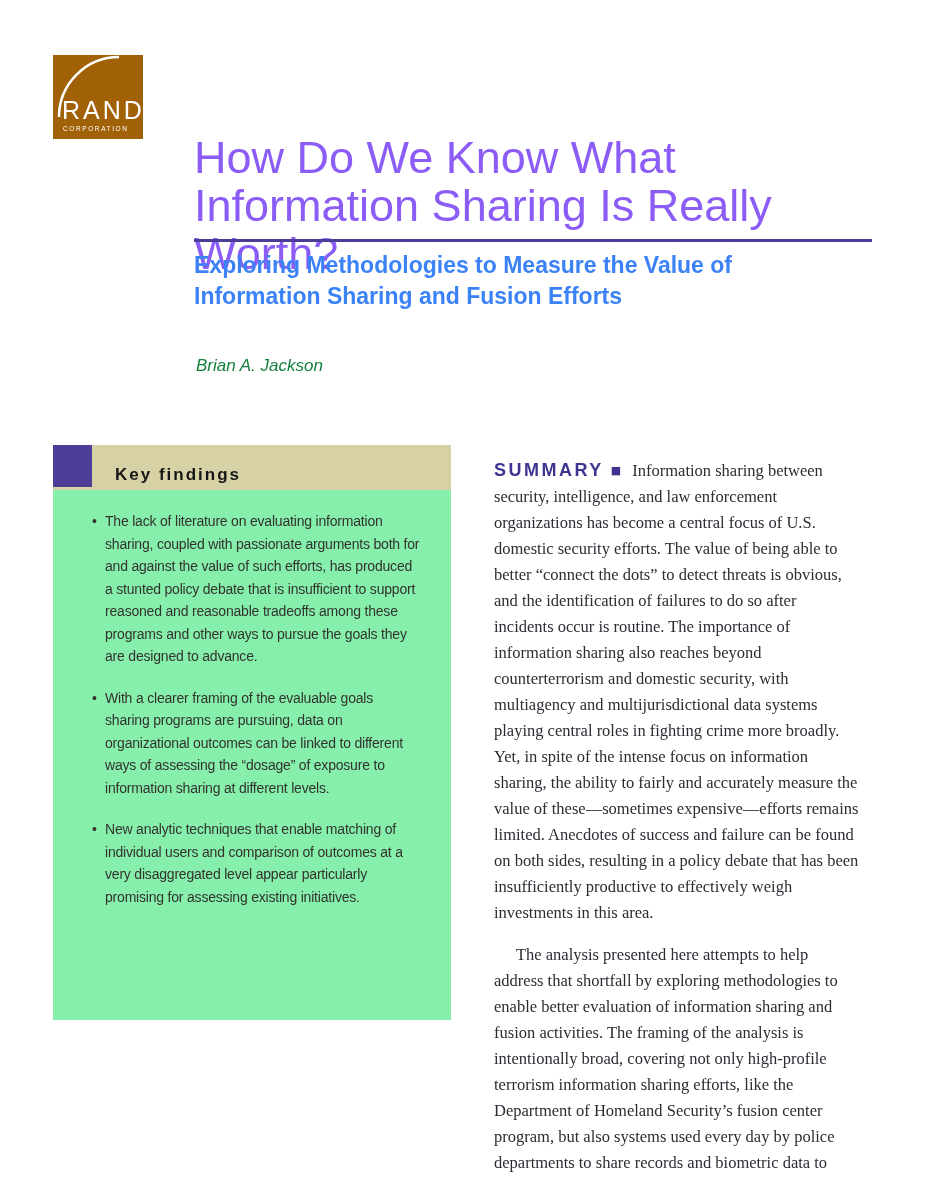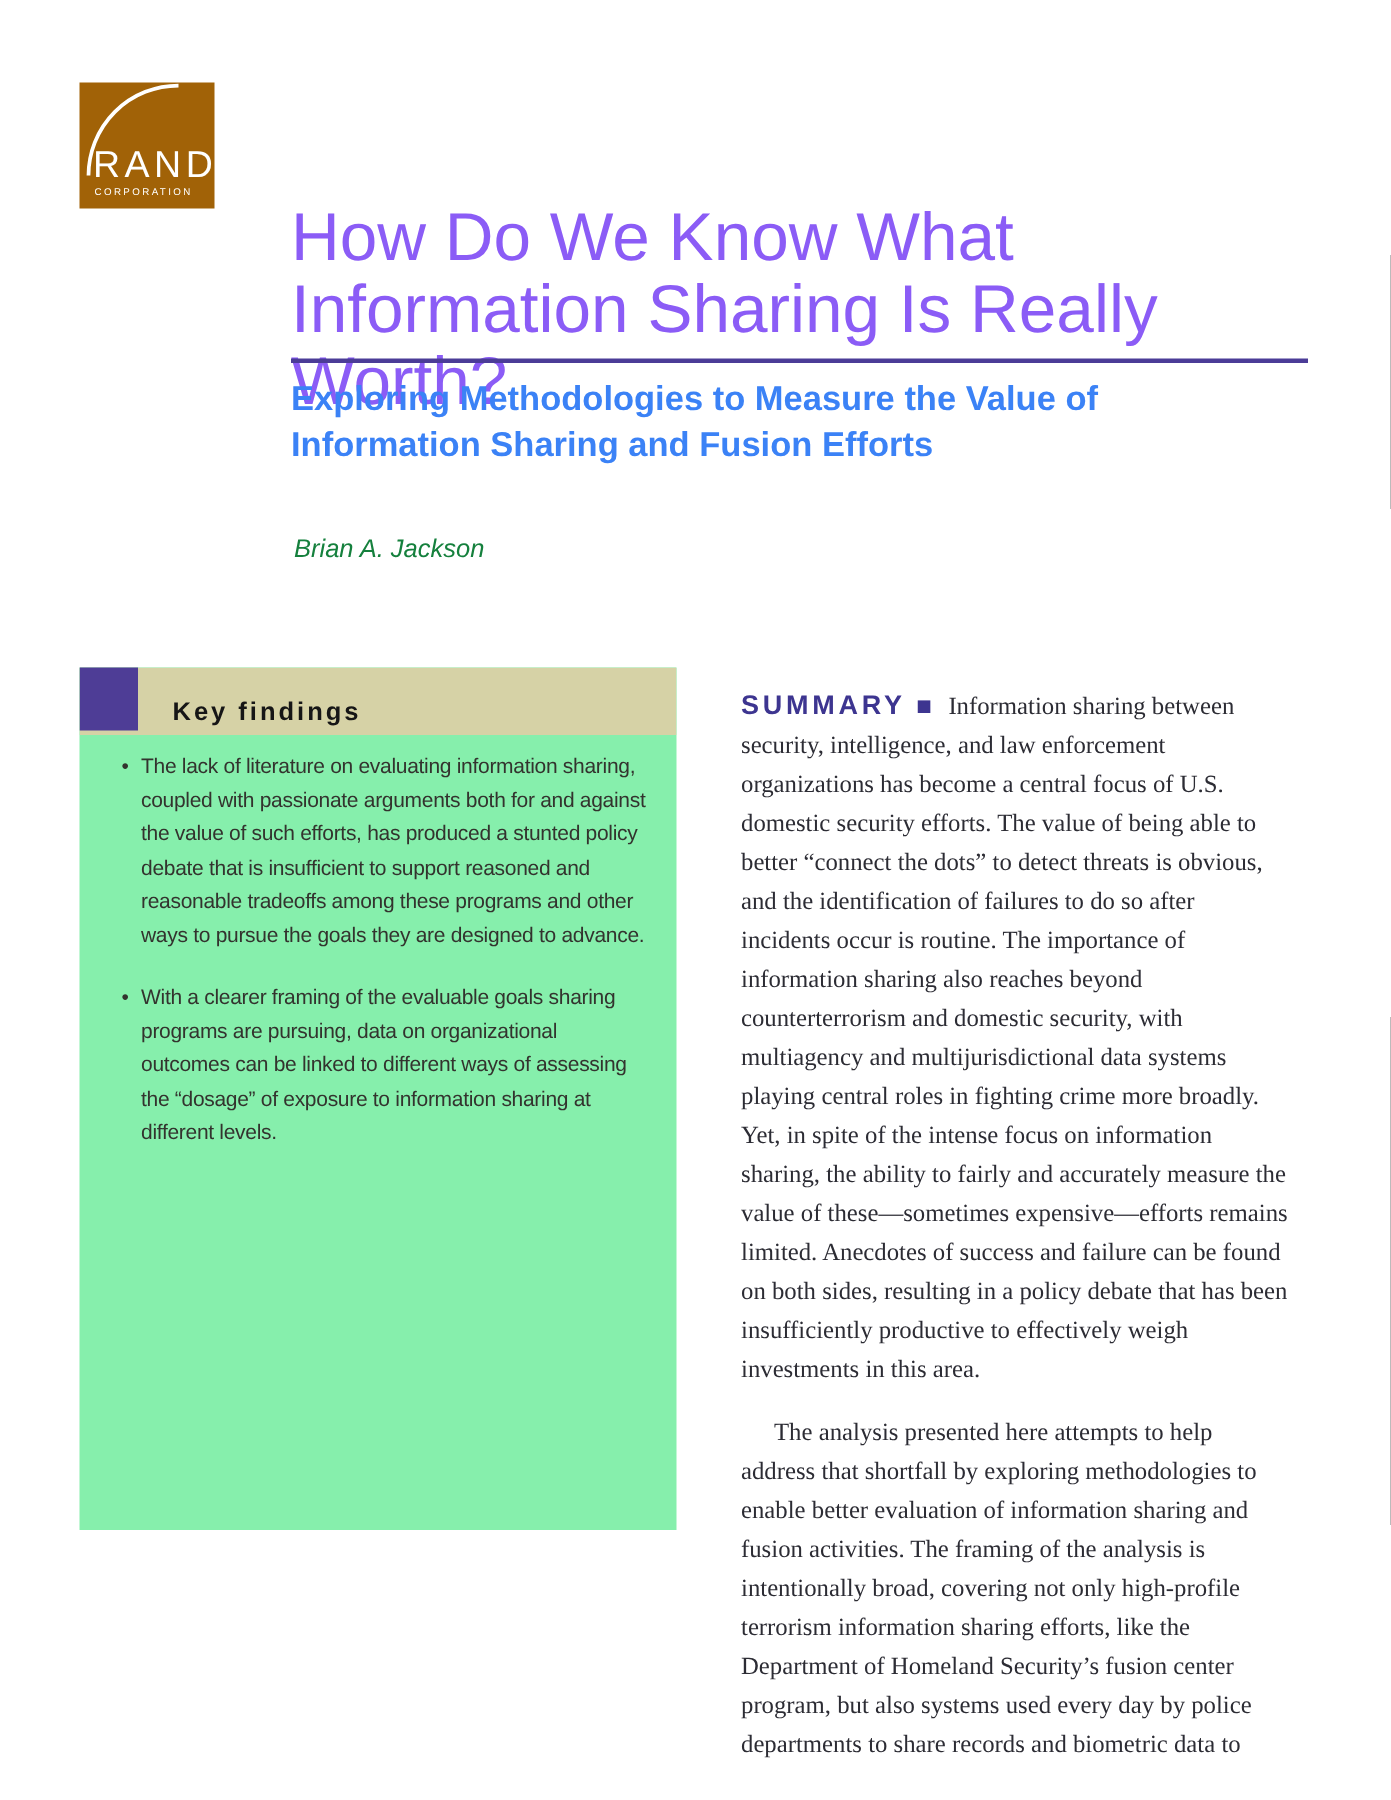--- a/index.html
+++ b/index.html
@@ -18,21 +18,21 @@
   .rule{position:absolute;left:194px;top:239px;width:678px;height:3px;background:#4b3c97;}
   .subtitle{position:absolute;left:194px;top:250px;width:575px;font-size:23px;line-height:31px;
             font-weight:bold;color:#3b82f6;}
   .author{position:absolute;left:196px;top:356px;font-size:17px;font-style:italic;color:#15803d;}
   
   .panel{position:absolute;left:53px;top:445px;width:398px;height:575px;background:#86efac;overflow:hidden;}
   .panel-band{position:relative;height:45px;background:#d6d2a6;}
   .panel-square{position:absolute;left:0;top:-4px;width:39px;height:46px;background:#4e3d96;}
   .panel-heading{position:absolute;left:62px;bottom:5px;font-size:17px;font-weight:bold;
                  letter-spacing:2px;color:#161616;}
-  .panel ul{margin:5px;padding:4px 14px 0 22px;list-style:none;}
+  .panel ul{margin:16px;padding:4px 14px 0 22px;list-style:none;}
   .panel li{position:relative;padding-left:14px;font-size:14px;line-height:22.5px;color:#33332e;
             letter-spacing:-0.2px;margin-bottom:19px;}
   .panel li::before{content:"\2022";position:absolute;left:1px;top:0;}
   
   .summary-col{position:absolute;left:478px;top:441px;width:398px;
                font-family:"Liberation Serif",serif;font-size:16.5px;line-height:26px;color:#2c2c34;}
   .summary-col p{margin:16px;}
   .summary-label{font-family:"Liberation Sans",sans-serif;font-weight:bold;font-size:18px;
                  letter-spacing:2.5px;color:#3d3590;margin-right:7px;}
   .summary-sq{display:inline-block;color:#3d3590;font-size:11px;margin-right:11px;
@@ -61,20 +61,21 @@
   <div class="author">Brian A. Jackson</div>
 
   <aside class="panel">
     <div class="panel-band">
       <div class="panel-square"></div>
       <div class="panel-heading">Key findings</div>
     </div>
     <ul>
       <li>The lack of literature on evaluating information sharing, coupled with passionate arguments both for and against the value of such efforts, has produced a stunted policy debate that is insufficient to support reasoned and reasonable tradeoffs among these programs and other ways to pursue the goals they are designed to advance.</li>
       <li>With a clearer framing of the evaluable goals sharing programs are pursuing, data on organizational outcomes can be linked to different ways of assessing the “dosage” of exposure to information sharing at different levels.</li>
+      <li>New analytic techniques that enable matching of individual users and comparison of outcomes at a very disaggregated level appear particularly promising for assessing existing initiatives.</li>
     </ul>
   </aside>
 
   <section class="summary-col">
     <p><span class="summary-label">SUMMARY</span><span class="summary-sq">■</span><span>Information sharing between security, intelligence, and law enforcement organizations has become a central focus of U.S. domestic security efforts. The value of being able to better “connect the dots” to detect threats is obvious, and the identification of failures to do so after incidents occur is routine. The importance of information sharing also reaches beyond counterterrorism and domestic security, with multiagency and multijurisdictional data systems playing central roles in fighting crime more broadly. Yet, in spite of the intense focus on information sharing, the ability to fairly and accurately measure the value of these—sometimes expensive—efforts remains limited. Anecdotes of success and failure can be found on both sides, resulting in a policy debate that has been insufficiently productive to effectively weigh investments in this area.</span></p>
     <p class="para2">The analysis presented here attempts to help address that shortfall by exploring methodologies to enable better evaluation of information sharing and fusion activities. The framing of the analysis is intentionally broad, covering not only high-profile terrorism information sharing efforts, like the Department of Homeland Security’s fusion center program, but also systems used every day by police departments to share records and biometric data to</p>
   </section>
 
 
 </div>

